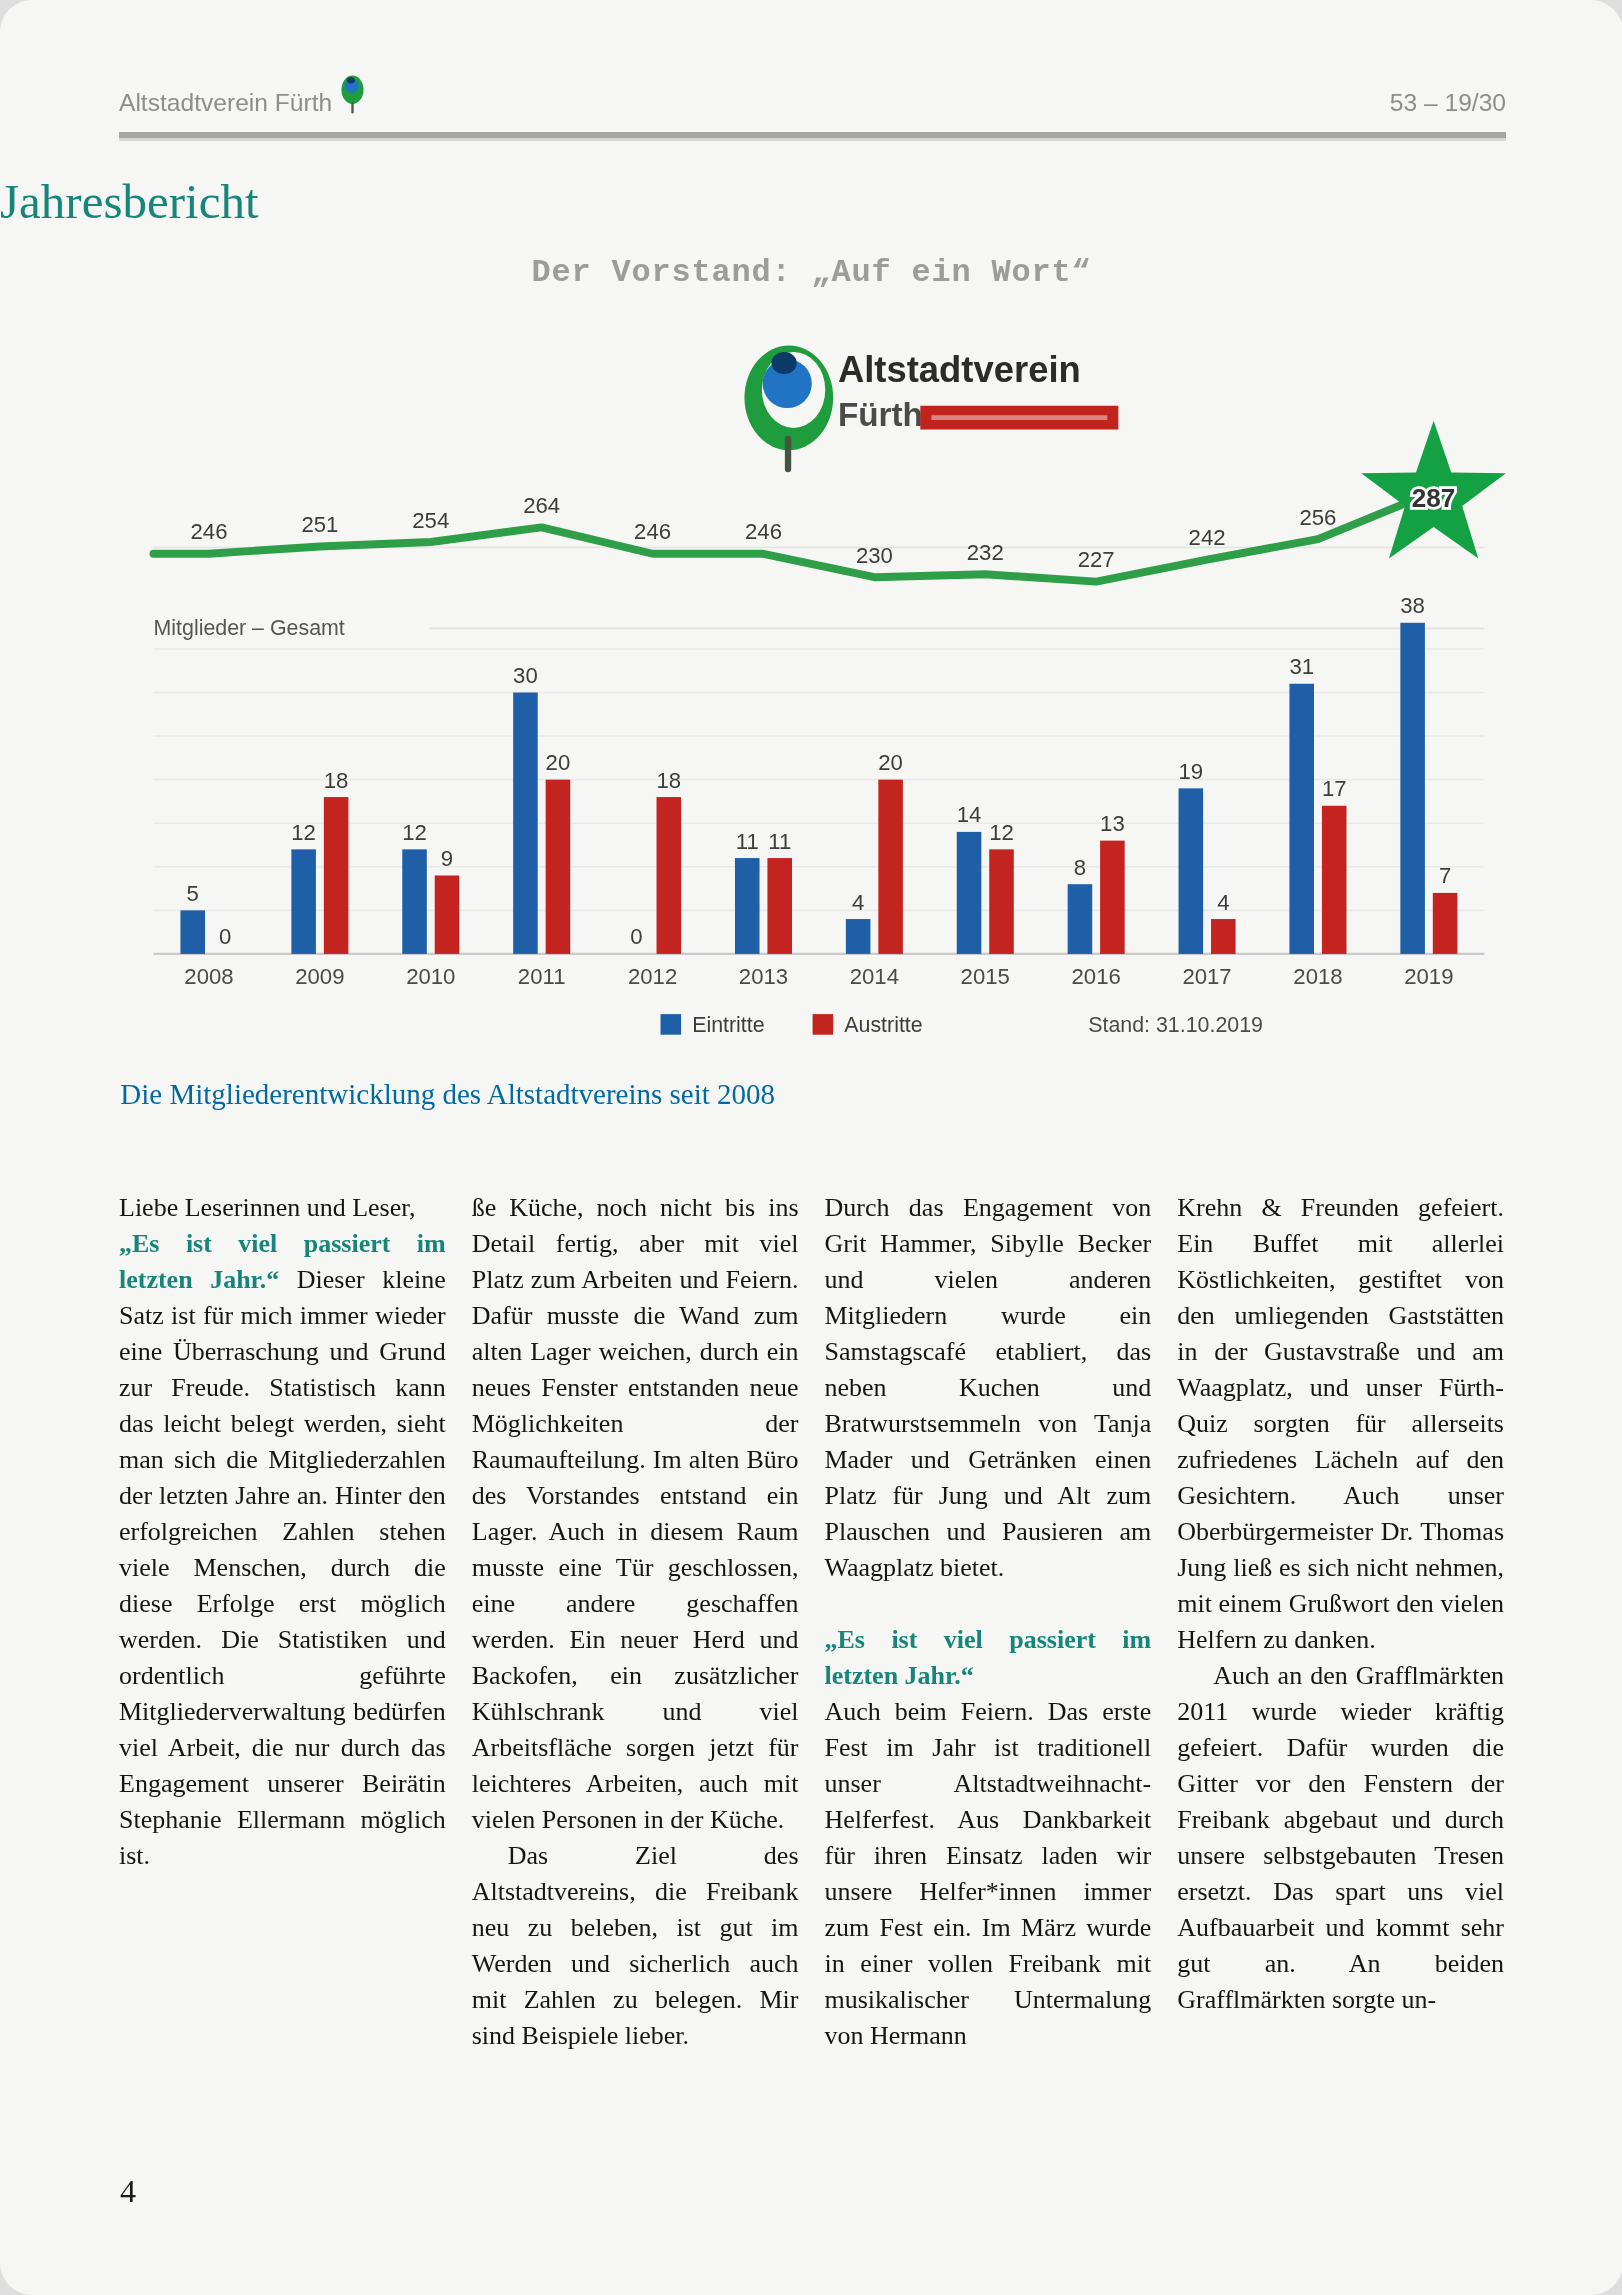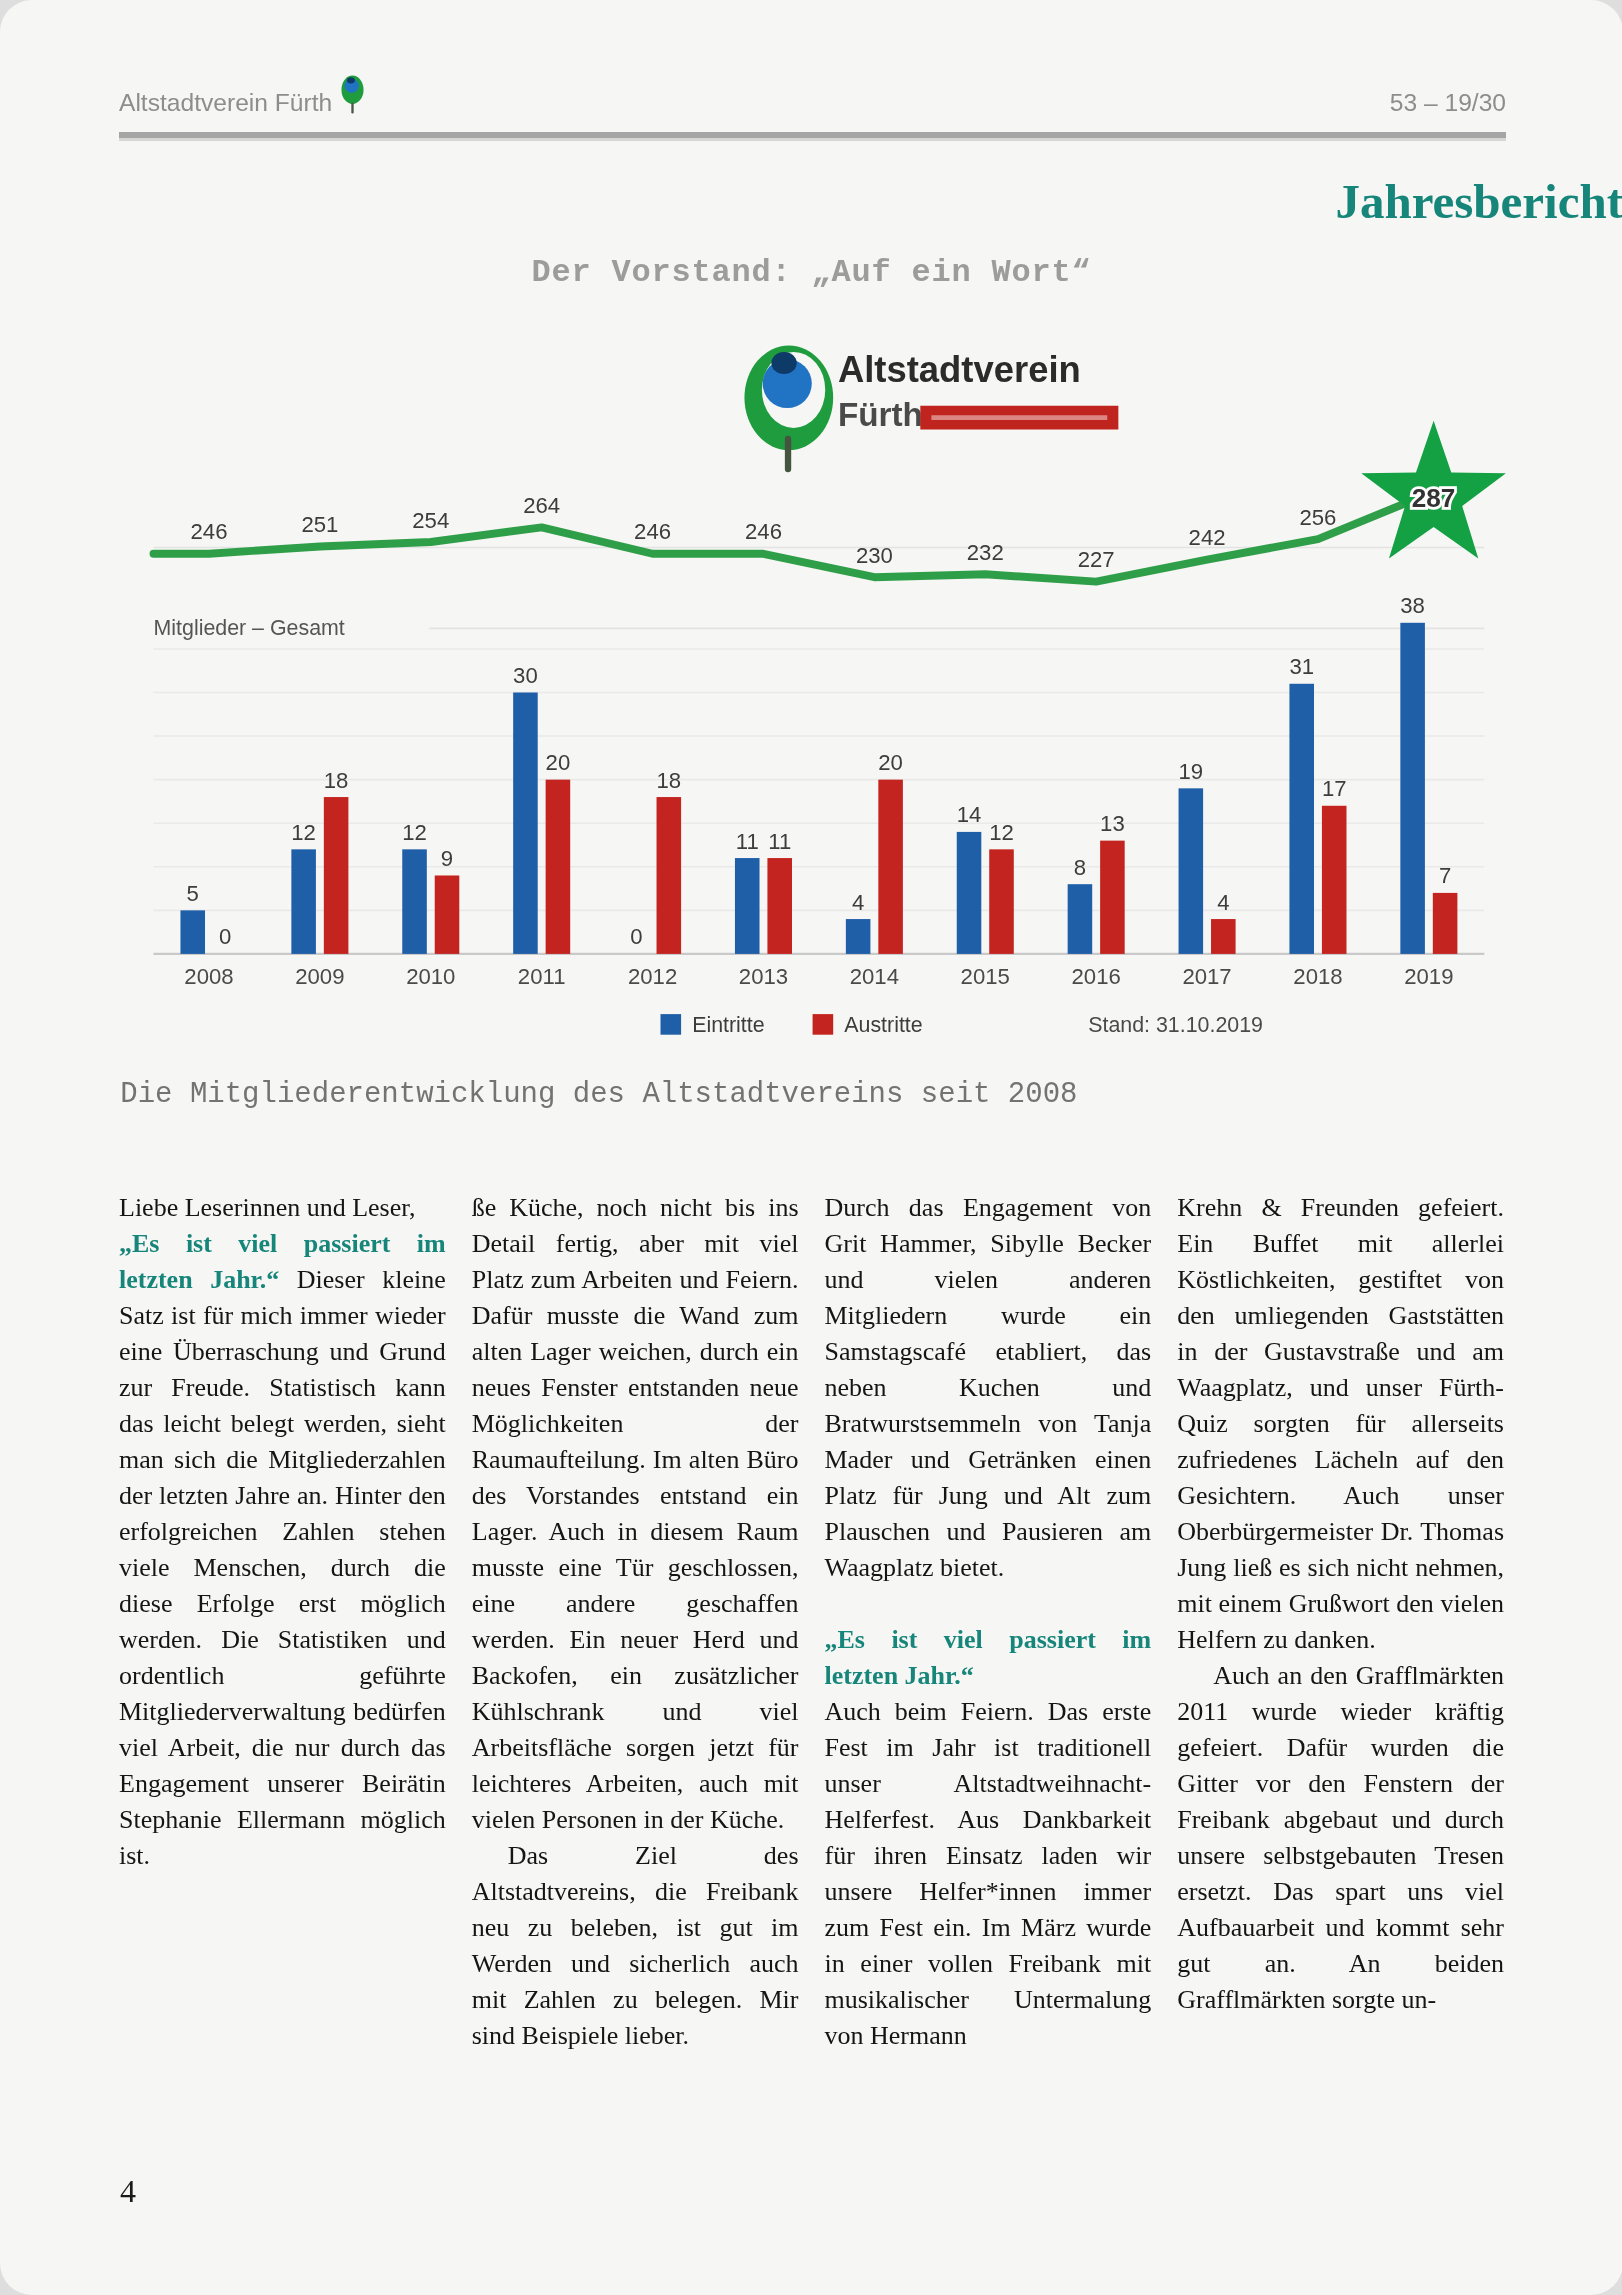--- a/index.html
+++ b/index.html
@@ -7,31 +7,31 @@
         font-family:"Liberation Serif",serif;color:#161616;overflow:hidden;border-radius:32px;}
 
   .header{position:absolute;left:119px;right:117px;top:74px;display:flex;
           justify-content:space-between;align-items:flex-end;
           font-family:"Liberation Sans",sans-serif;font-size:24.6px;color:#8d8d8d;}
   .brand{display:flex;align-items:flex-end;gap:6.3px;}
   .brand-icon{display:block;margin-bottom:1.6px;}
   .rule{position:absolute;left:119px;right:117px;top:132px;height:5.5px;
         background:#a5a5a5;border-bottom:3.2px solid #d6d6d4;}
 
-  .title{position:absolute;left:0;top:173px;width:100%;margin:0;text-align:right;
-         font-family:"Liberation Serif",serif;font-weight:bold;font-size:49px;color:#16857a;}
+  .title{position:absolute;left:0;top:173px;width:100%;margin:0;text-align:left;
+         font-family:"Liberation Serif",serif;font-weight:normal;font-size:49px;color:#16857a;}
   .subtitle{position:absolute;left:0;top:254px;width:100%;margin:0;text-align:center;
             font-family:Liberation Mono, monospace;font-weight:bold;font-size:32px;
             color:#9c9c9c;letter-spacing:0.8px;}
 
   .figure{position:absolute;left:106px;top:328px;width:1410px;margin:0;}
   svg.chart{display:block;width:1410px;height:729px;}
   svg.chart text{font-family:"Liberation Sans",sans-serif;}
-  .caption{display:block;margin:20.6px 0 0 14.3px;font-size:29px;color:#737373;
-           font-family:Liberation Mono, monospace;}
+  .caption{display:block;margin:20.6px 0 0 14.3px;font-size:29px;color:#0369a1;
+           font-family:Liberation Serif, serif;}
 
   .article{position:absolute;left:119px;top:1190px;width:1385px;
            display:grid;grid-template-columns:repeat(4,1fr);column-gap:26px;
            font-size:26px;line-height:36px;text-align:justify;color:#151515;}
   .article p{margin:0;}
   .article p.gap{margin-top:36px;}
   .article p.indent{text-indent:36px;}
   .lead{color:#16857a;font-weight:bold;}
 
   .pagenum{position:absolute;left:120px;top:2173px;font-size:32px;color:#1a1a1a;}

